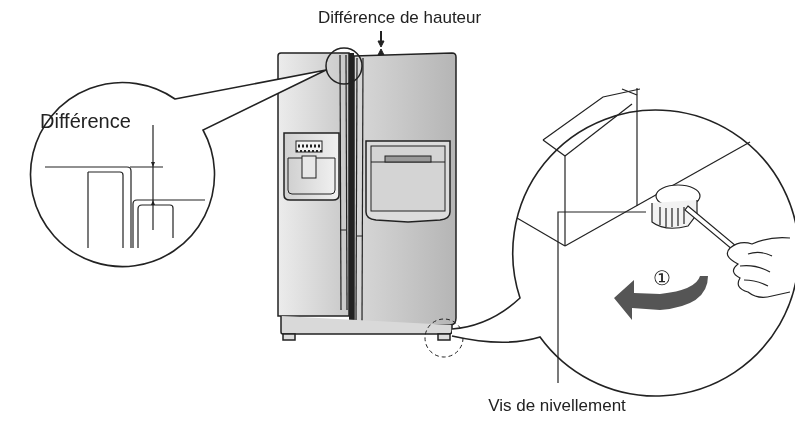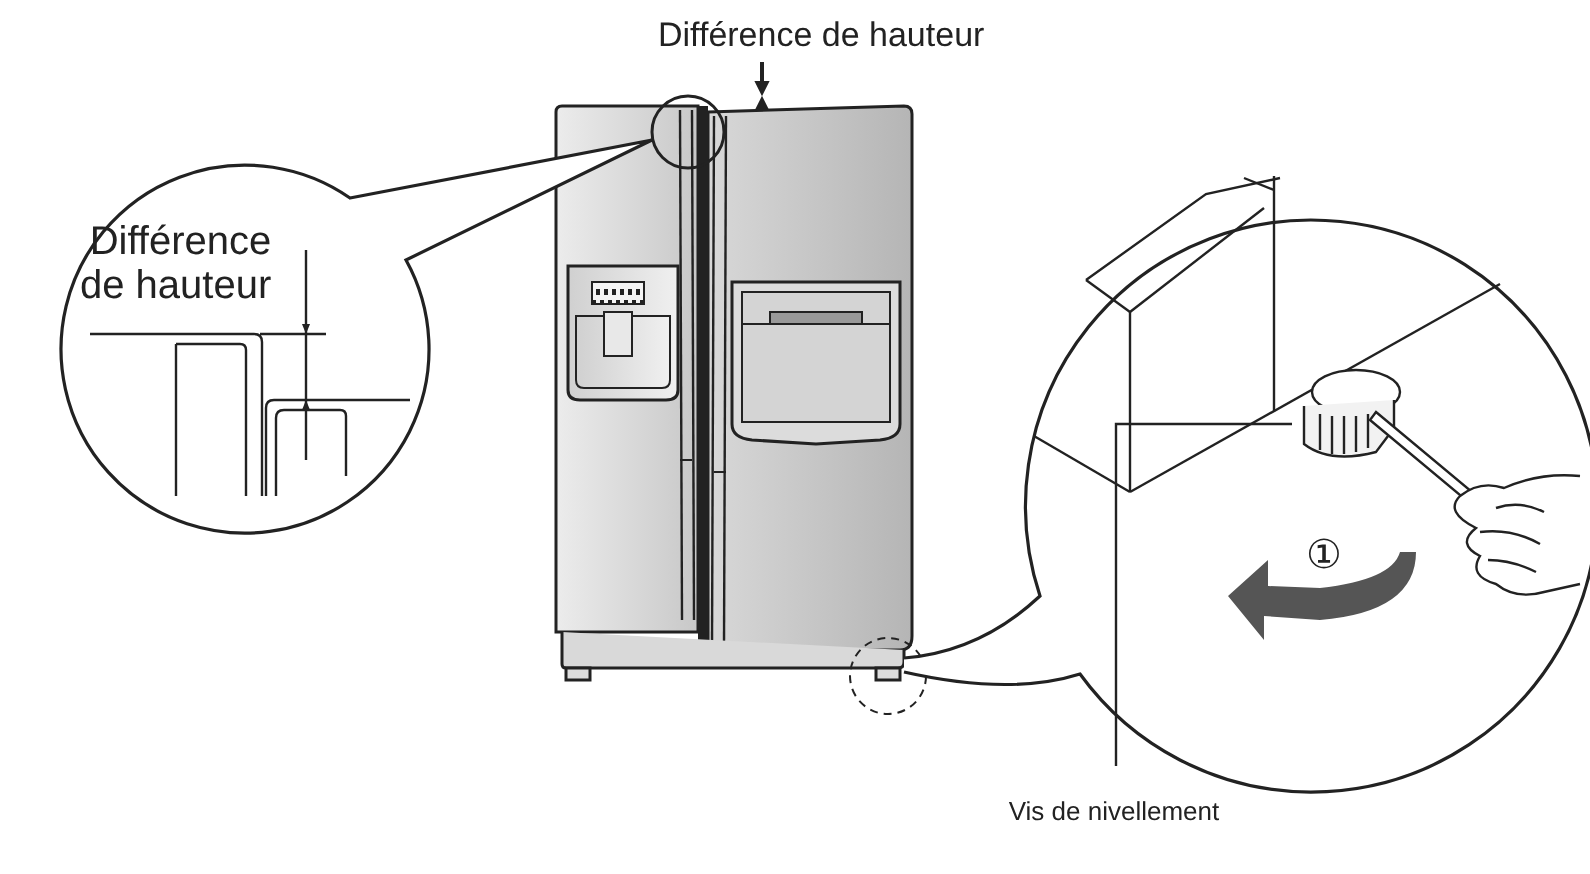--- a/index.html
+++ b/index.html
@@ -1,21 +1,21 @@
 <!DOCTYPE html>
 <html><head>
 <meta charset="utf-8">
 <style>
   html,body{margin:0;padding:0;background:#fff;}
   body{width:795px;height:437px;position:relative;overflow:hidden;font-family:"Liberation Sans",sans-serif;color:#222;}
   svg{position:absolute;left:0;top:0;}
   .lbl{position:absolute;font-family:"Liberation Sans",sans-serif;color:#222;line-height:1.05;}
-  #top-label{left:318px;top:9px;font-size:17px;white-space:nowrap;margin-left:11px;}
-  #zoom-label{left:40px;top:110px;font-size:20px;line-height:22px;text-align:right;}
-  #bottom-label{left:462px;top:396px;font-size:13px;line-height:19px;text-align:center;width:190px;}
+  #top-label{left:318px;top:9px;font-size:17px;white-space:nowrap;}
+  #zoom-label{left:40px;top:110px;font-size:20px;line-height:22px;}
+  #bottom-label{left:462px;top:396px;font-size:17px;line-height:19px;text-align:center;width:190px;}
   #step-marker{left:653px;top:268px;font-size:20px;}
 </style>
 </head>
 <body>
 
 <svg width="795" height="437" viewBox="0 0 795 437">
   <defs>
     <linearGradient id="doorL" x1="0" x2="1" y1="0" y2="0">
       <stop offset="0" stop-color="#ececec"></stop>
       <stop offset="1" stop-color="#c8c8c8"></stop>
@@ -133,18 +133,17 @@
       <path d="M744,280 Q756,280 768,286"></path>
     </g>
   </g>
 
   <path d="M708,276 Q708,306 660,310 L632,308 L632,320 L614,298 L634,280 L634,293 L660,294 Q696,290 700,276 Z" fill="#555" stroke="none"></path>
 </svg>
 
 <div class="lbl" id="top-label">Différence de hauteur</div>
 <div class="lbl" id="zoom-label">
   <div>Différence</div>
-  <div>de hauteur</div>
 </div>
 <div class="lbl" id="step-marker">①</div>
 <div class="lbl" id="bottom-label">
   <div>Vis de nivellement</div>
 </div>
 
 </body></html>

